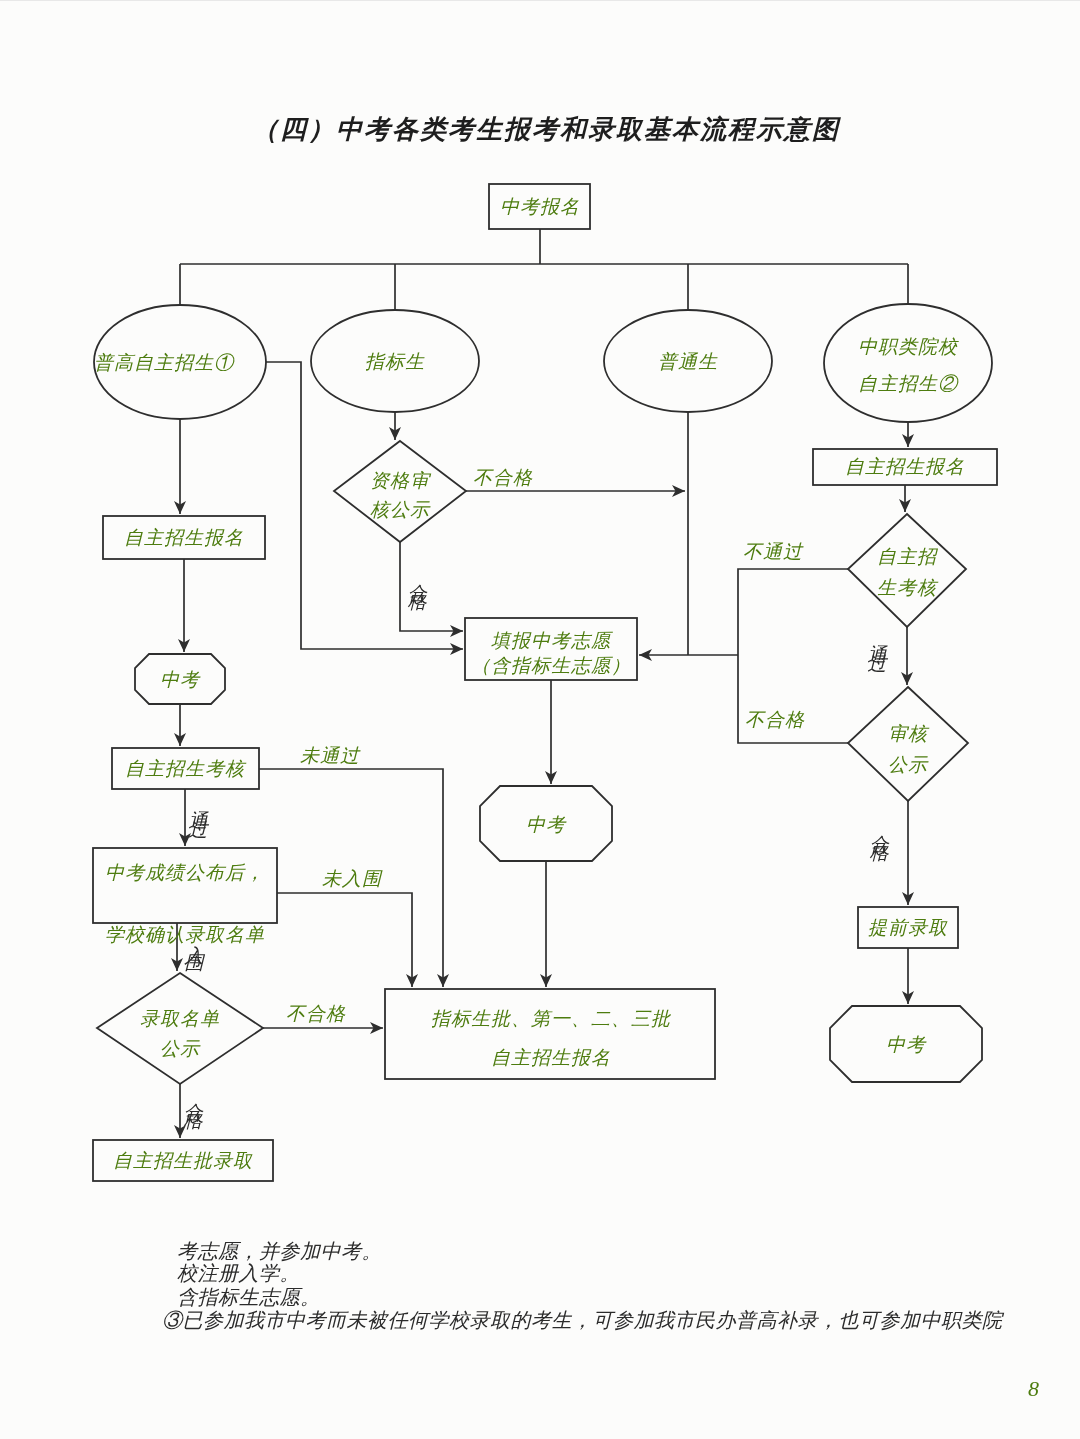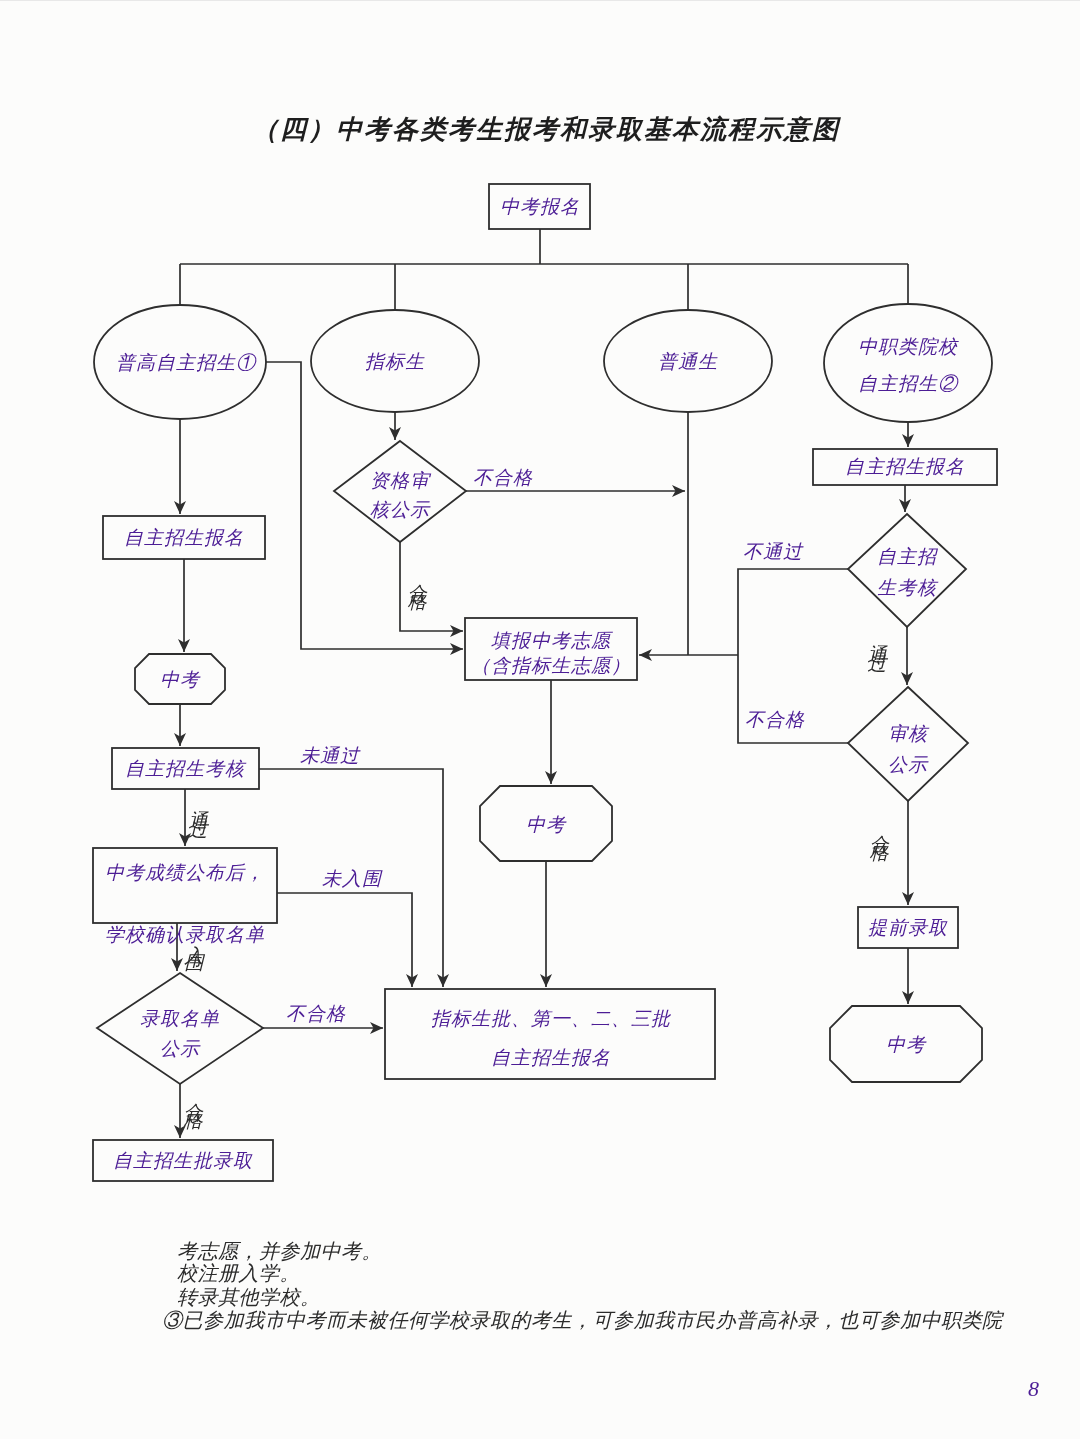--- a/index.html
+++ b/index.html
@@ -12,21 +12,21 @@
     color:#262626;
     overflow:hidden;
     font-style:italic;
   }
   svg.flow{position:absolute;left:0;top:0;}
   .t{
     position:absolute;
     transform:translate(-50%,-50%);
     white-space:nowrap;
     font-size:19px;
-    color:#4c1d95;
+    color:#4d7c0f;
     letter-spacing:1px;
   }
   .title{
     font-size:26px;
     font-weight:bold;
     letter-spacing:2px;
     color:#1e1e1e;
   }
   .tv{
     position:absolute;
@@ -120,21 +120,21 @@
       <path d="M738,654 L639,654" marker-end="url(#ah)"></path>
       <path d="M907,626 L907,684" marker-end="url(#ah)"></path>
       <path d="M908,800 L908,904" marker-end="url(#ah)"></path>
       <path d="M908,947 L908,1003" marker-end="url(#ah)"></path>
     </g>
   </svg>
 
   <div class="t title" style="left:546px;top:128px">（四）中考各类考生报考和录取基本流程示意图</div>
 
   <div class="t" style="left:540px;top:206px">中考报名</div>
-  <div class="t" style="left:186px;top:362px">普高自主招生①</div>
+  <div class="t" style="left:164px;top:362px">普高自主招生①</div>
   <div class="t" style="left:395px;top:361px">指标生</div>
   <div class="t" style="left:688px;top:361px">普通生</div>
   <div class="t" style="left:908px;top:346px">中职类院校</div>
   <div class="t" style="left:908px;top:383px">自主招生②</div>
 
   <div class="t" style="left:400px;top:480px">资格审</div>
   <div class="t" style="left:400px;top:509px">核公示</div>
 
   <div class="t" style="left:551px;top:640px">填报中考志愿</div>
   <div class="t" style="left:551px;top:665px">（含指标生志愿）</div>
@@ -168,19 +168,19 @@
   <div class="t" style="left:775px;top:719px">不合格</div>
 
   <div class="tv" style="left:417px;top:567px">合格</div>
   <div class="tv" style="left:198px;top:794px">通过</div>
   <div class="tv" style="left:194px;top:929px">入围</div>
   <div class="tv" style="left:193px;top:1086px">合格</div>
   <div class="tv" style="left:877px;top:628px">通过</div>
   <div class="tv" style="left:879px;top:818px">合格</div>
 
   <div class="tn" style="left:177px;top:1237px">考志愿，并参加中考。</div>
-  <div class="tn" style="left:177px;top:1283px">转录其他学校。</div>
+  <div class="tn" style="left:177px;top:1283px">含指标生志愿。</div>
   <div class="tn" style="left:162px;top:1306px">③已参加我市中考而未被任何学校录取的考生，可参加我市民办普高补录，也可参加中职类院</div>
   <div class="tn" style="left:177px;top:1259px">校注册入学。</div>
 
   <div class="t pageno" style="left:1034px;top:1388px">8</div>
 
 </div>
 
 </body></html>

